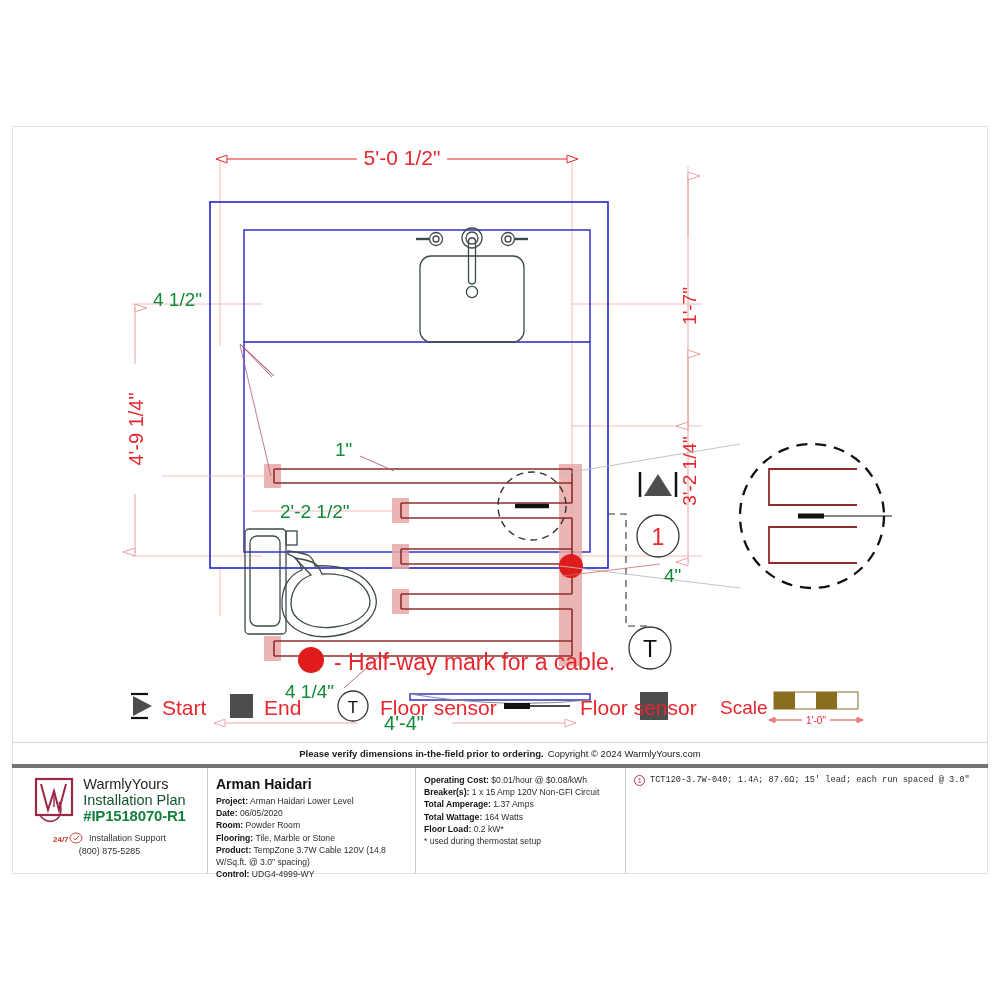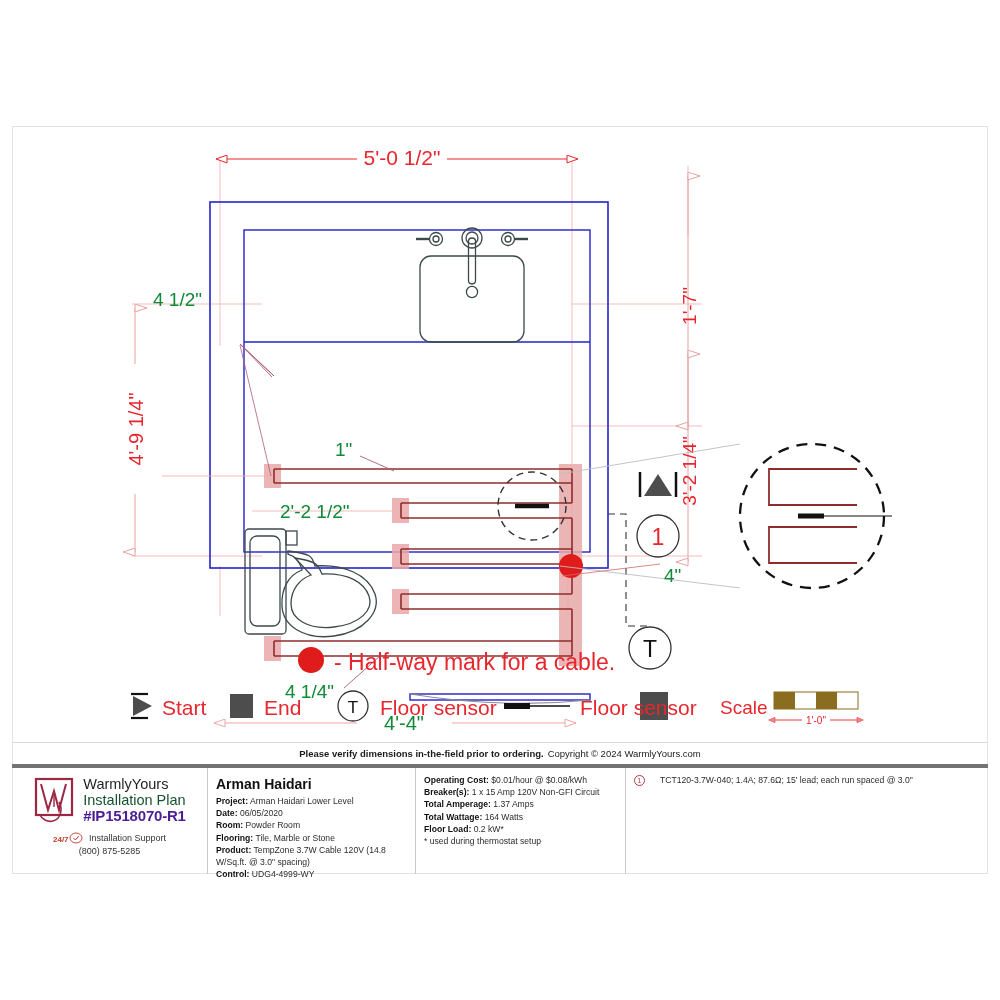--- a/index.html
+++ b/index.html
@@ -60,31 +60,31 @@
   #tb-logo   { width: 196px; display:flex; flex-direction:column; align-items:center; justify-content:flex-start; }
   #tb-proj   { width: 208px; }
   #tb-elec   { width: 210px; }
   #tb-notes  { flex: 1; }
 
   .logo-row { display: flex; align-items: center; gap: 6px; margin-top: 2px;}
   .wy-mark { width: 44px; height: 48px; flex: none; }
   .logo-text { line-height: 1.12; }
   .logo-l1 { font-size: 14.5px; color: #231f20; }
   .logo-l2 { font-size: 14.5px; color: #14532d; }
-  .logo-l3 { font-size: 15px; font-weight: bold; color: #4c1d95; letter-spacing: -0.2px; }
+  .logo-l3 { font-size: 15px; font-weight: bold; color: #15803d; letter-spacing: -0.2px; }
   .support-row { display:flex; align-items:center; gap:6px; margin-top: 7px; }
   .badge247 { width: 30px; height: 12px; flex:none; }
   .support-t { font-size: 9px; color: #333; }
   .support-p { font-size: 9px; color: #333; text-align:left; margin-top: 2px; }
 
   .tb-line { font-size: 8.6px; color: #2b2b2b; line-height: 1.42; }
   .tb-line b { color: #111; }
   .tb-head { font-size: 14px; font-weight: bold; color: #111; line-height: 1.5; }
 
-  .note-row { display:flex; align-items:flex-start; gap:15px; }
+  .note-row { display:flex; align-items:flex-start; gap:5px;font-family:Liberation Mono, monospace; }
   .note-num {
     width: 11px; height: 11px; border: 1px solid #b03a48; border-radius: 50%;
     font-size: 7px; color: #b03a48; display:flex; align-items:center; justify-content:center;
     flex:none; margin-top: 1px;
   }
   .note-txt { font-size: 8.6px; color: #2b2b2b; line-height: 1.4; }
 
   
 </style>
 </head>

